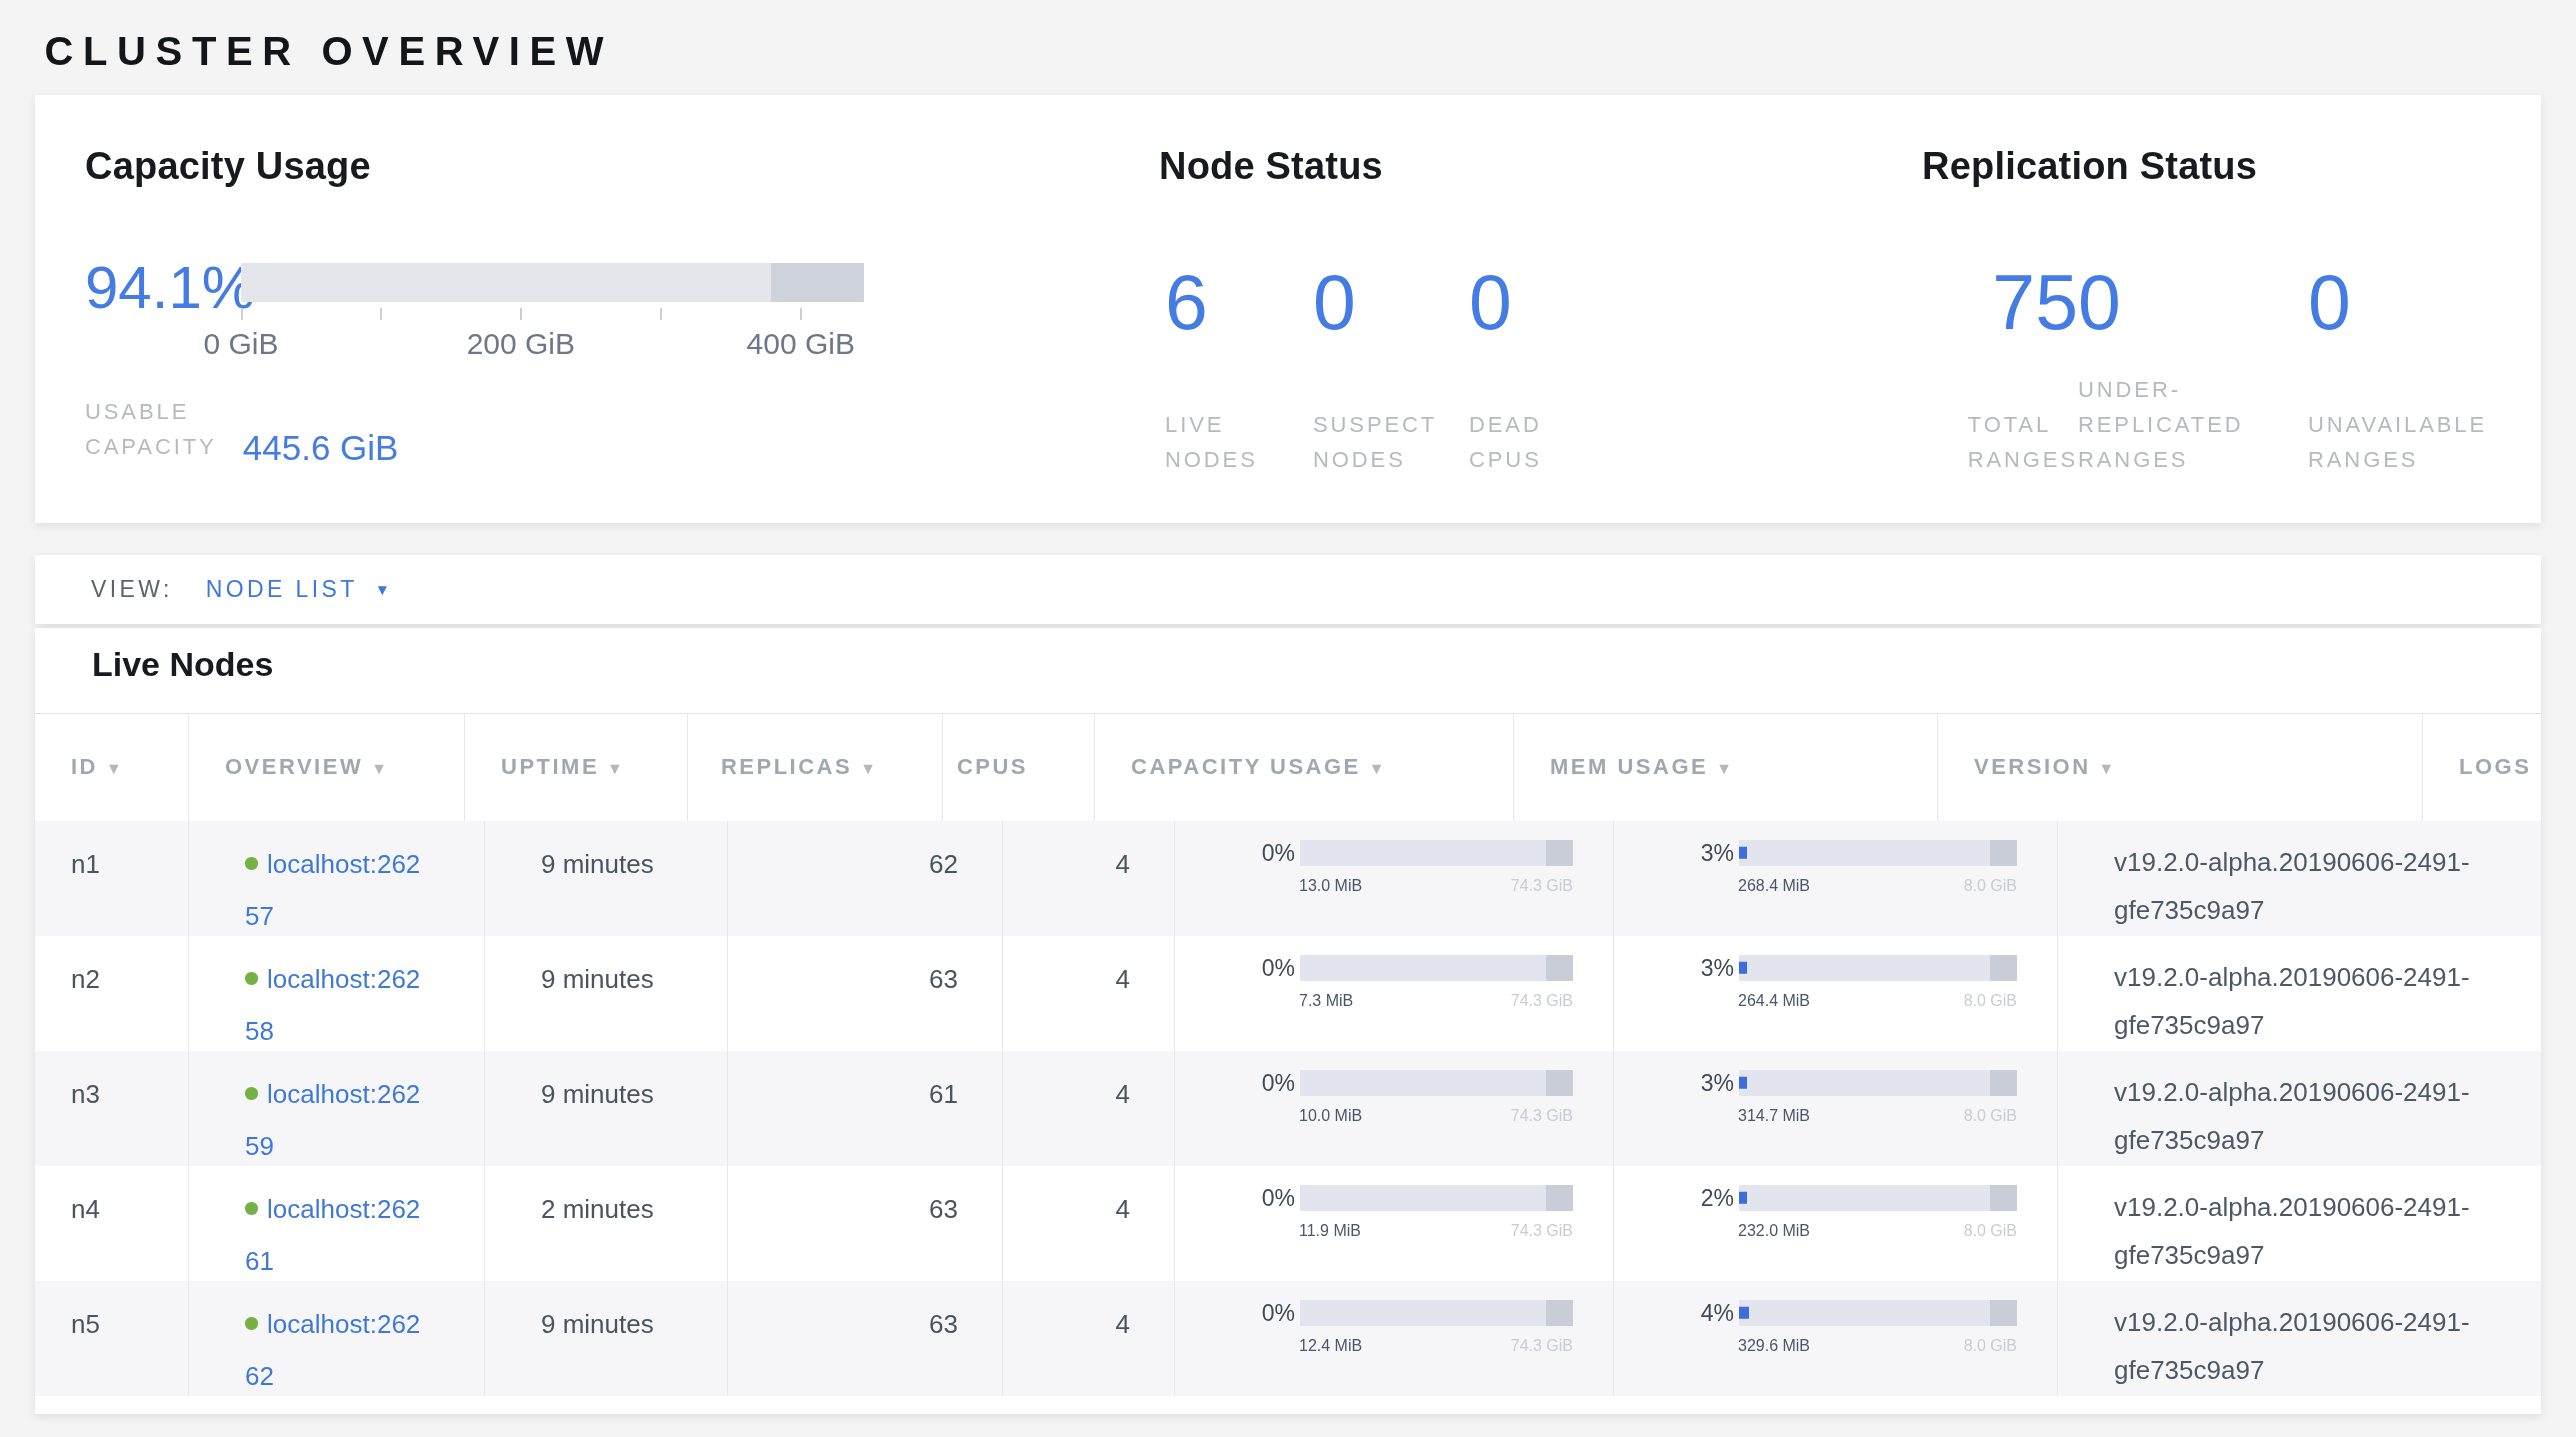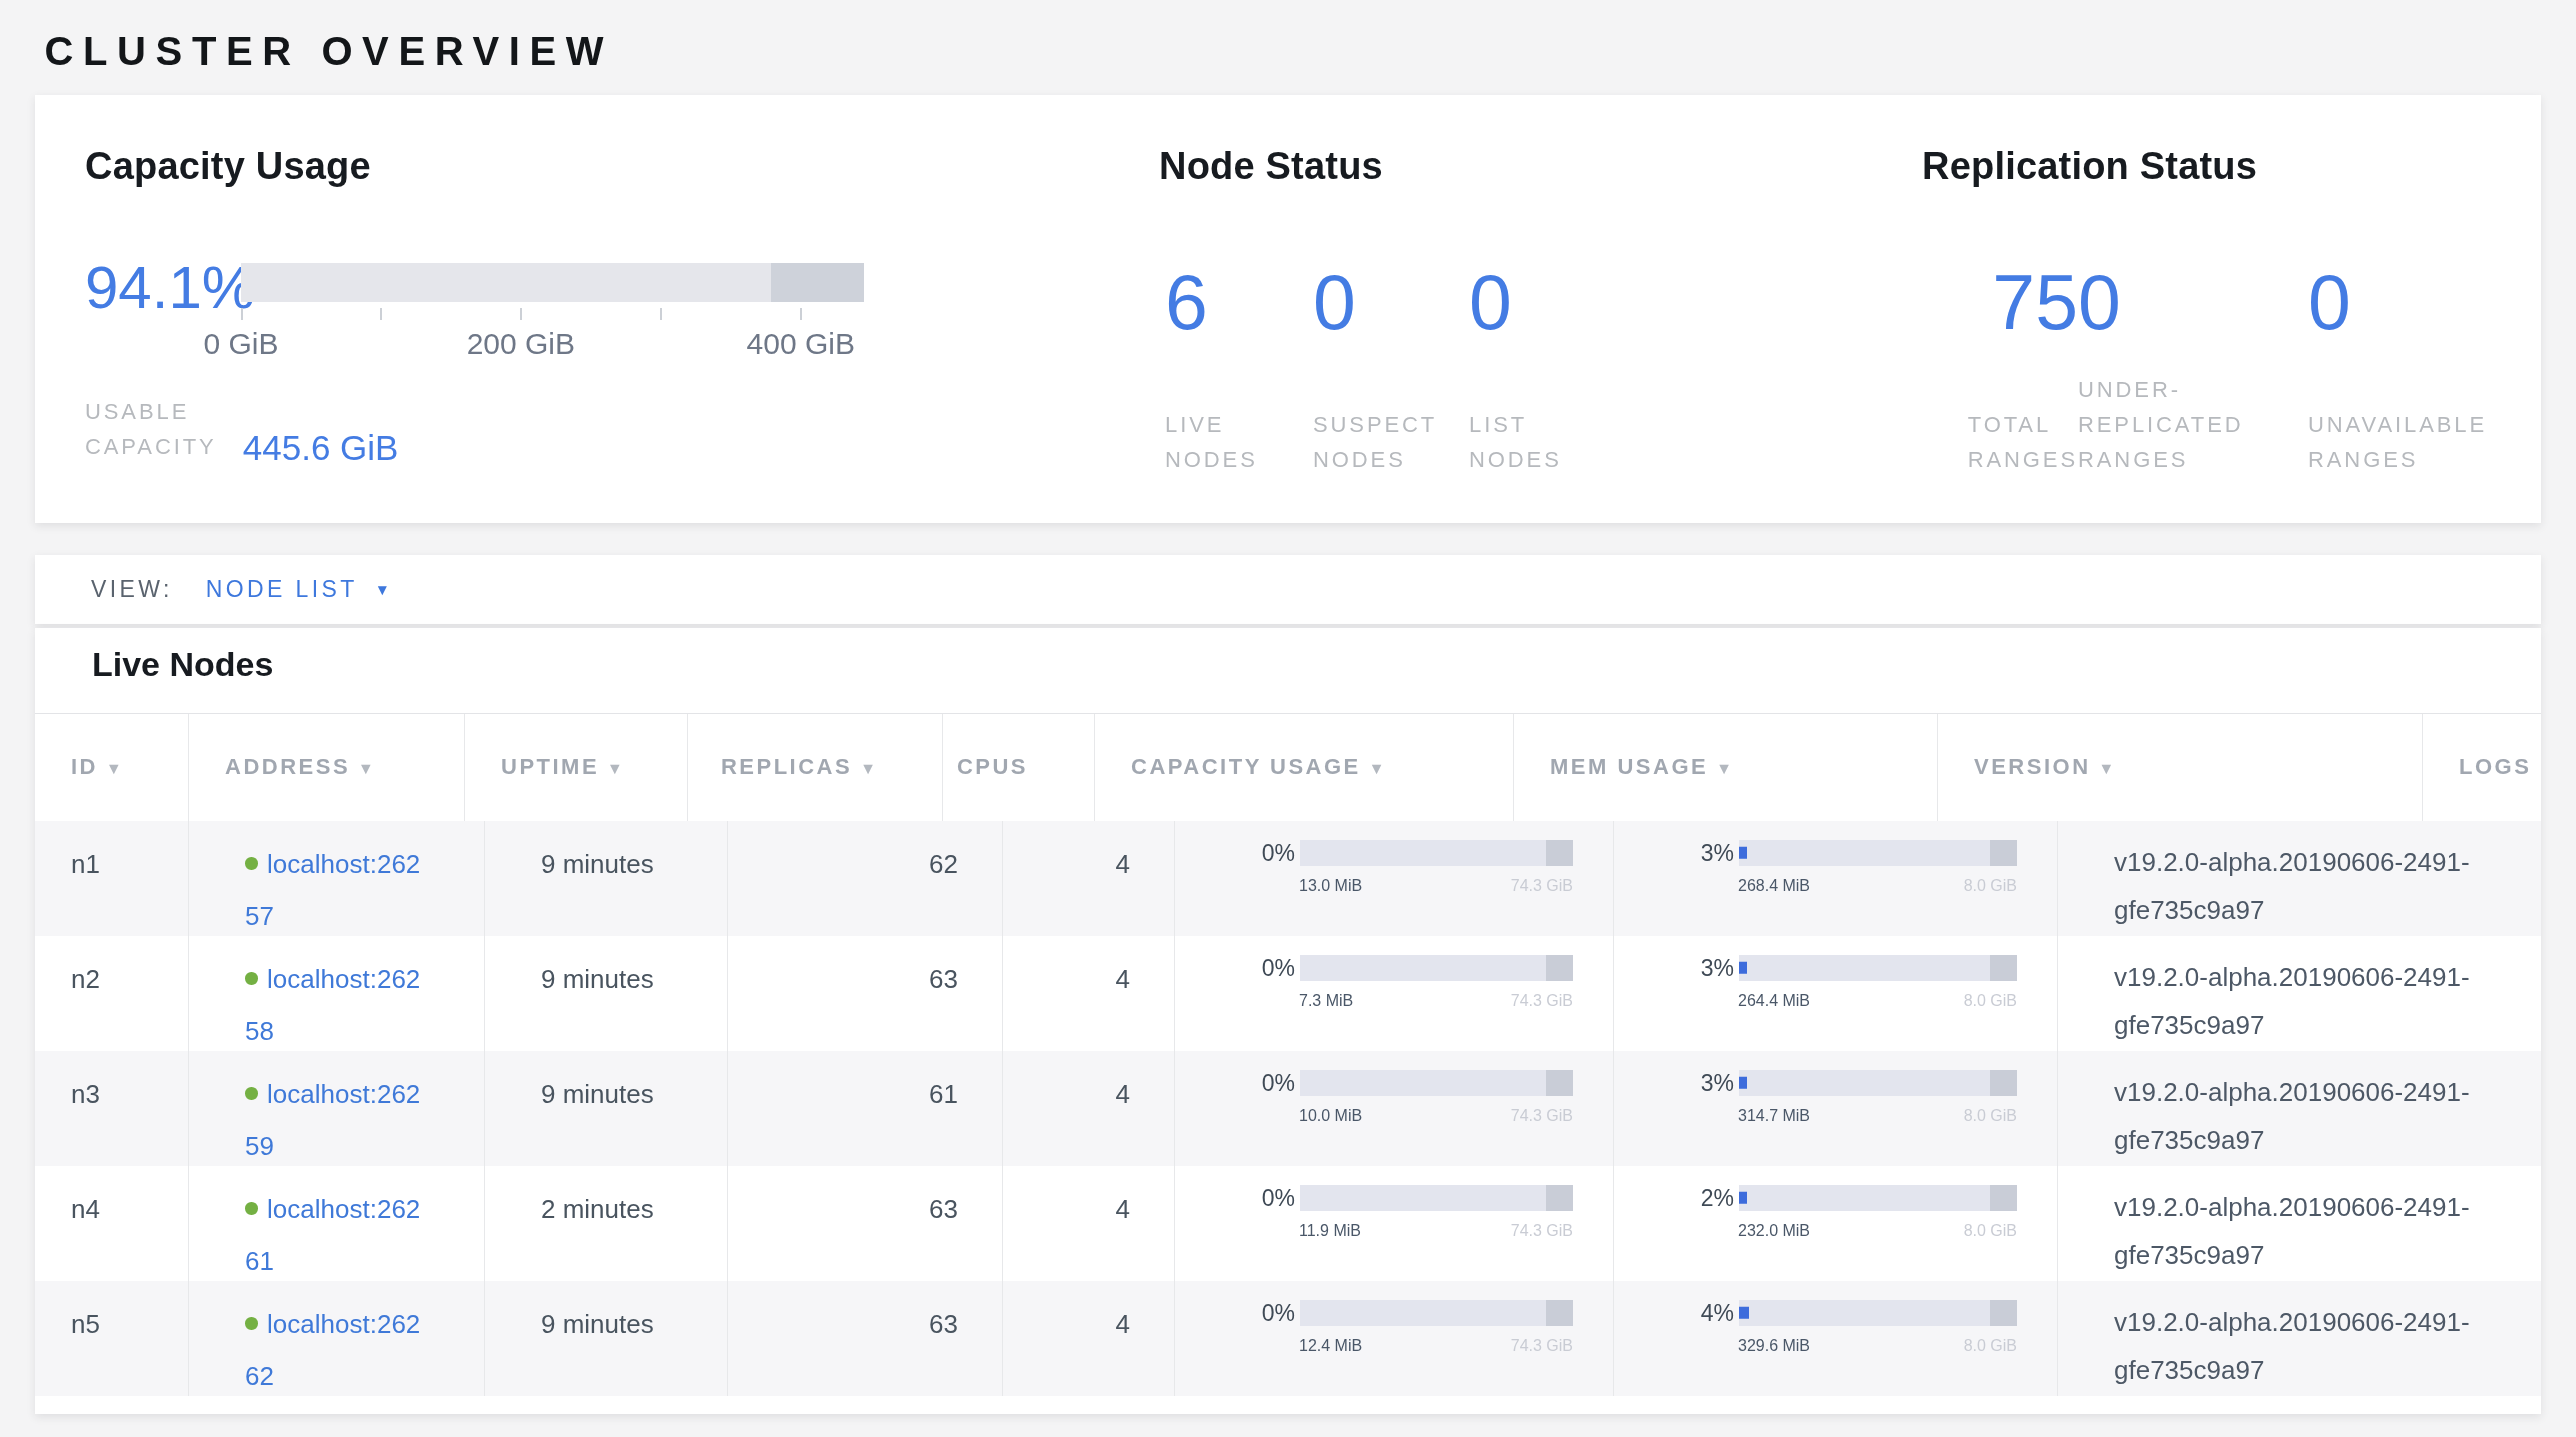--- a/index.html
+++ b/index.html
@@ -116,21 +116,21 @@
     <div class="stat-label">LIVE NODES</div>
   </div>
 
   <div class="stat">
     <div class="stat-value">0</div>
     <div class="stat-label">SUSPECT NODES</div>
   </div>
 
   <div class="stat">
     <div class="stat-value">0</div>
-    <div class="stat-label">LIST NODES</div>
+    <div class="stat-label">DEAD CPUS</div>
   </div>
 </div>
 
     <h2 class="h2-repl">Replication Status</h2>
     <div class="stats-row stats-repl">
   <div class="stat">
     <div class="stat-value">75</div>
     <div class="stat-label">TOTAL RANGES</div>
   </div>
 
@@ -150,21 +150,21 @@
     <span class="view-label">VIEW:</span>
     <span class="view-value">NODE LIST</span>
     <span class="view-caret">▼</span>
   </div>
 
   <section class="card table-card">
     <h2 class="tbl-title">Live Nodes</h2>
     <div class="table">
       <div class="thead" id="thead">
           <div class="th"><span>ID</span><span class="sort-caret">▼</span></div>
-          <div class="th"><span>ADDRESS</span><span class="sort-caret">▼</span></div>
+          <div class="th"><span>OVERVIEW</span><span class="sort-caret">▼</span></div>
           <div class="th"><span>UPTIME</span><span class="sort-caret">▼</span></div>
           <div class="th right"><span>REPLICAS</span><span class="sort-caret">▼</span></div>
           <div class="th right"><span>CPUS</span></div>
           <div class="th"><span>CAPACITY USAGE</span><span class="sort-caret">▼</span></div>
           <div class="th"><span>MEM USAGE</span><span class="sort-caret">▼</span></div>
           <div class="th"><span>VERSION</span><span class="sort-caret">▼</span></div>
           <div class="th"><span>LOGS</span></div>
         </div>
       <div id="tbody">
           <div class="tr odd">

